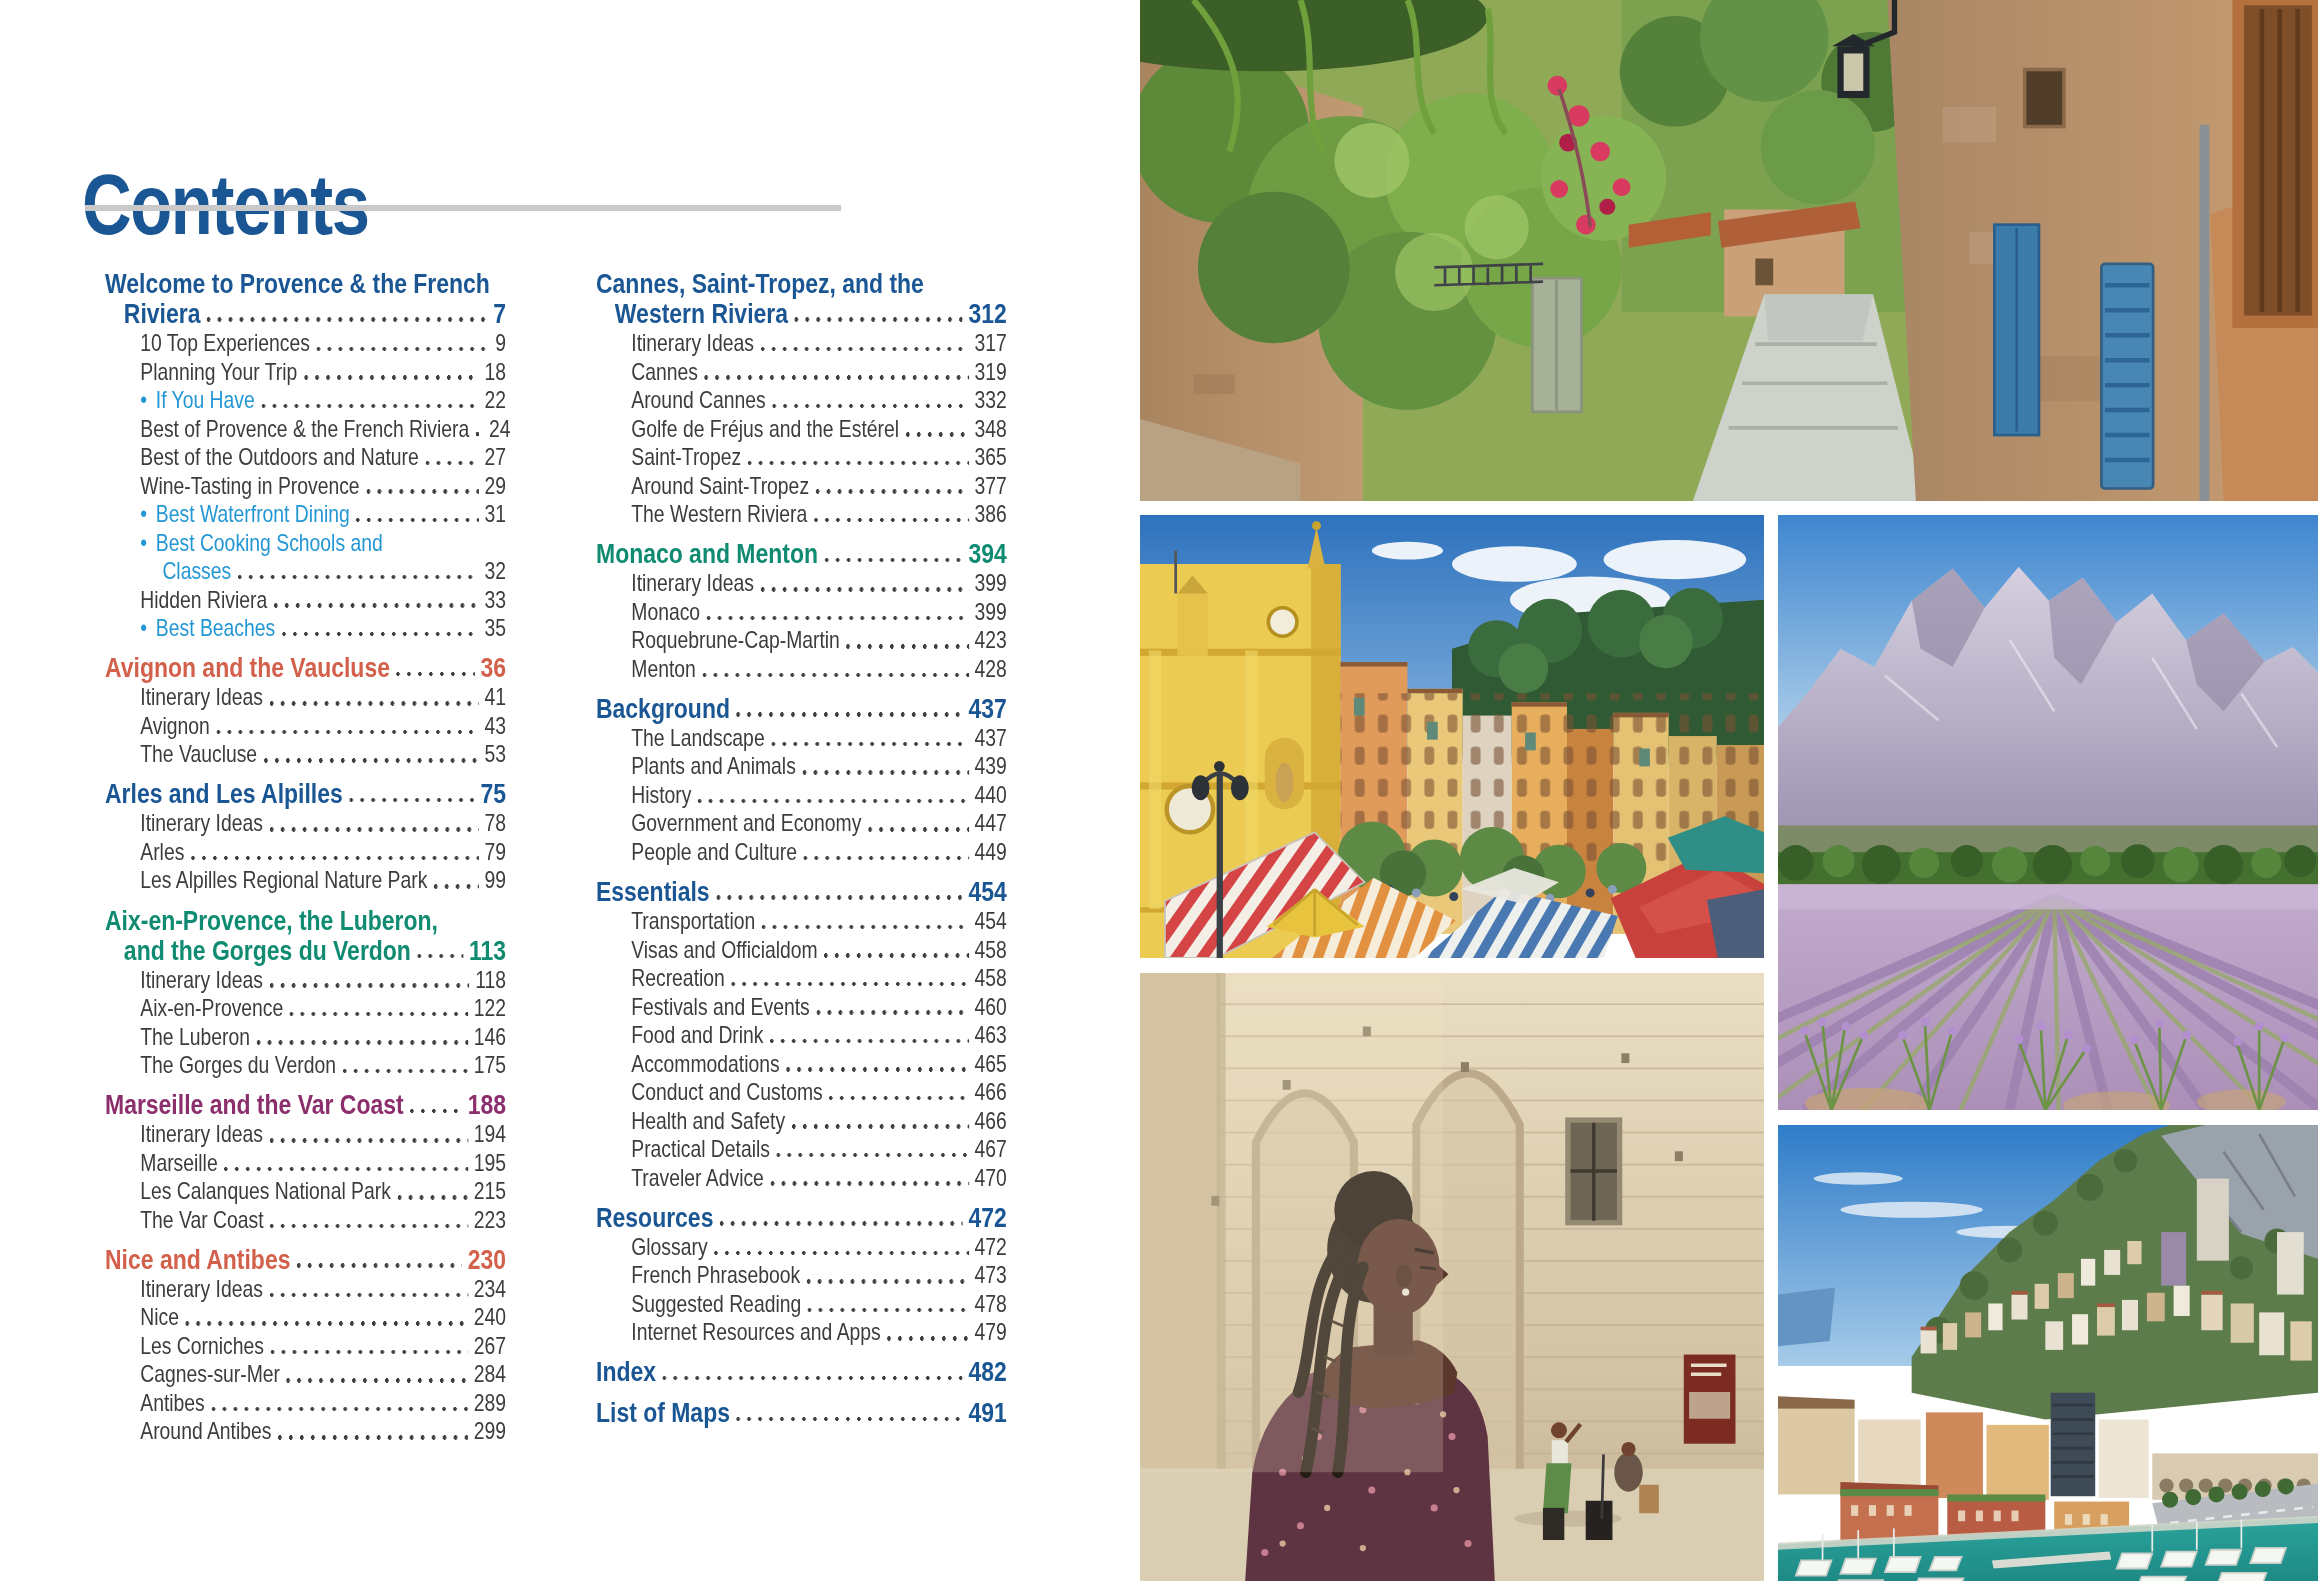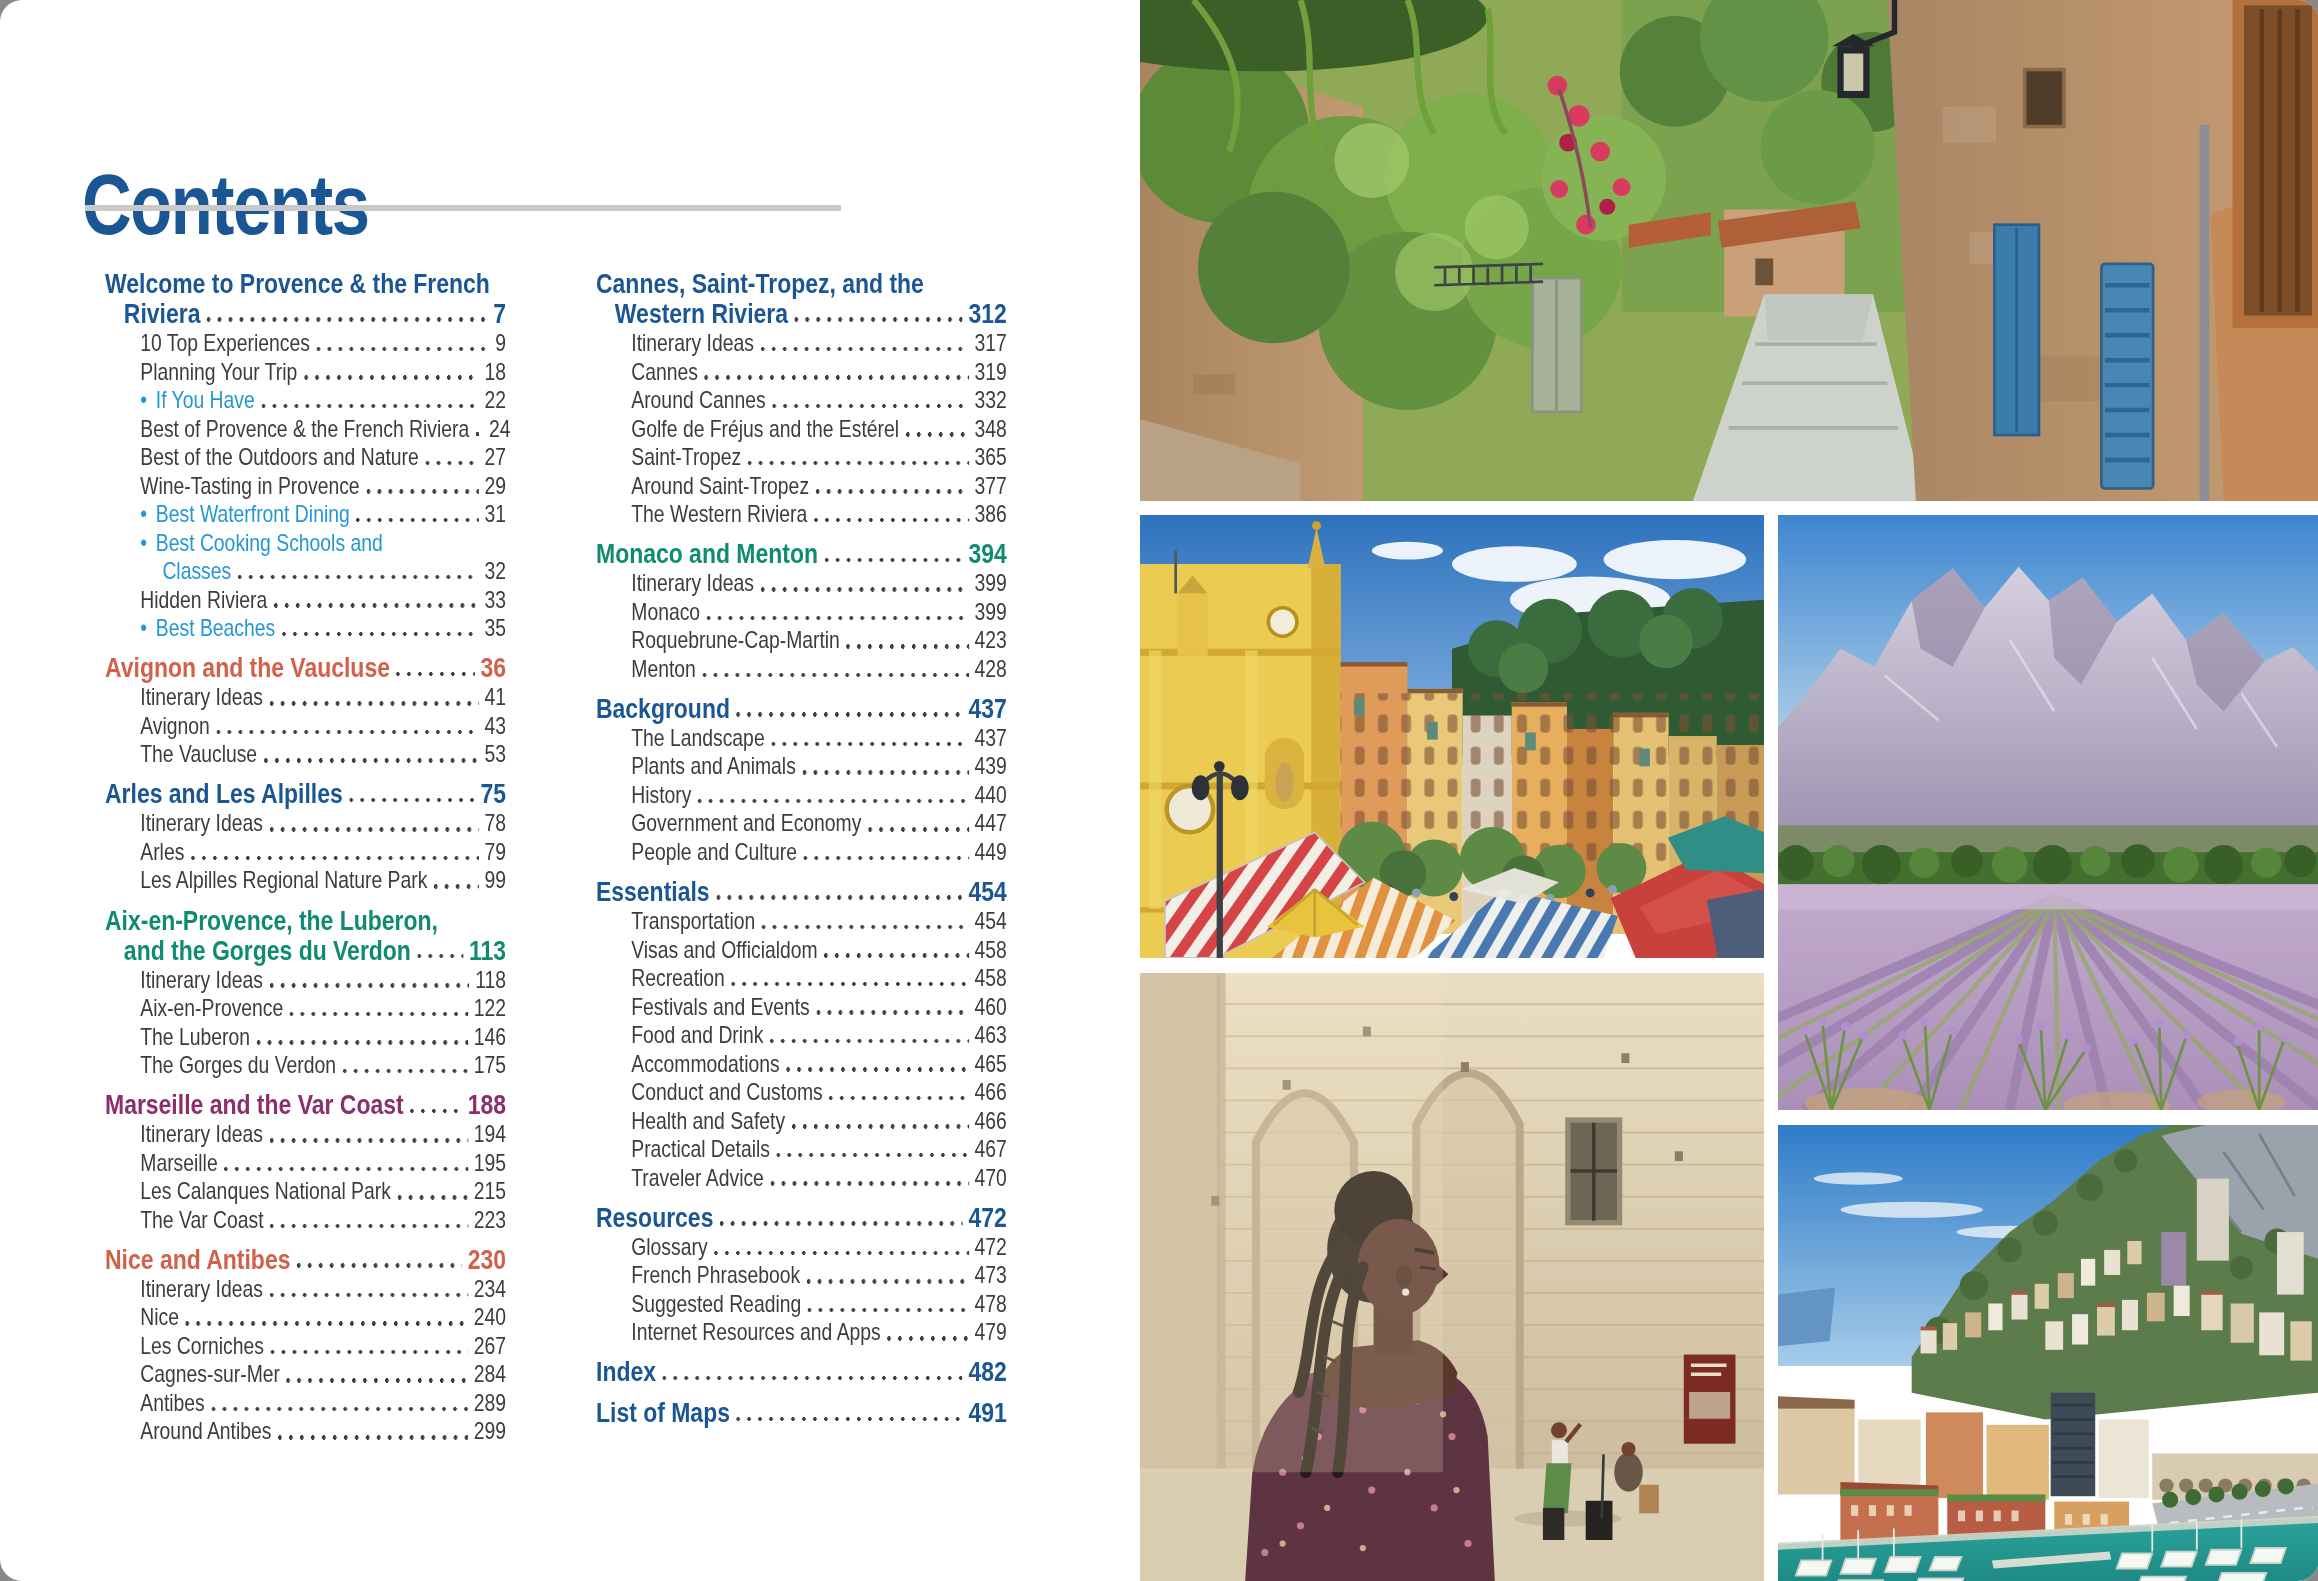--- a/index.html
+++ b/index.html
@@ -1,17 +1,17 @@
 <!DOCTYPE html>
 <html style="--blue: #1A5693; --orange: #D2604A; --teal: #0E8B71; --purple: #8B2E6B; --lightblue: #2397D4; --body: #3C3C3C; --rule: #C9C9C9;font-size:14.3px"><head>
 <meta charset="utf-8">
 <style>
   html,body{margin:0;padding:0;background:#888;}
   .page{position:relative;width:2319px;height:1581px;background:#ffffff;
-        font-family:"Liberation Sans",sans-serif;overflow:hidden;border-radius:22px;}
+        font-family:"Liberation Sans",sans-serif;overflow:hidden;}
 
   .title{position:absolute;left:82px;top:103px;font-size:86px;font-weight:bold;
          letter-spacing:-1.8px;line-height:1;color:var(--blue);
          transform:scaleX(.8);transform-origin:left top;white-space:nowrap;}
   .rule{position:absolute;left:85px;top:205px;width:756px;height:6.2px;background:var(--rule);}
 
   .toc-col{position:absolute;top:269px;transform:scaleX(.82);transform-origin:left top;}
   #col-1{left:105px;width:489px;}
   #col-2{left:596px;width:501px;}
   .toc-section{margin-bottom:10.7px;}

